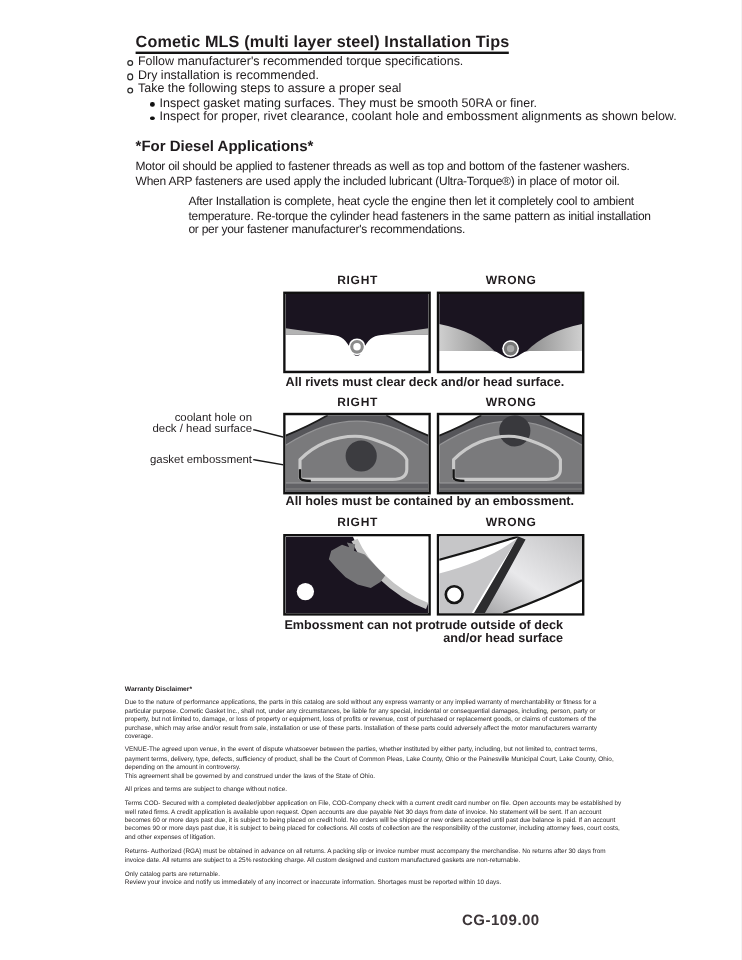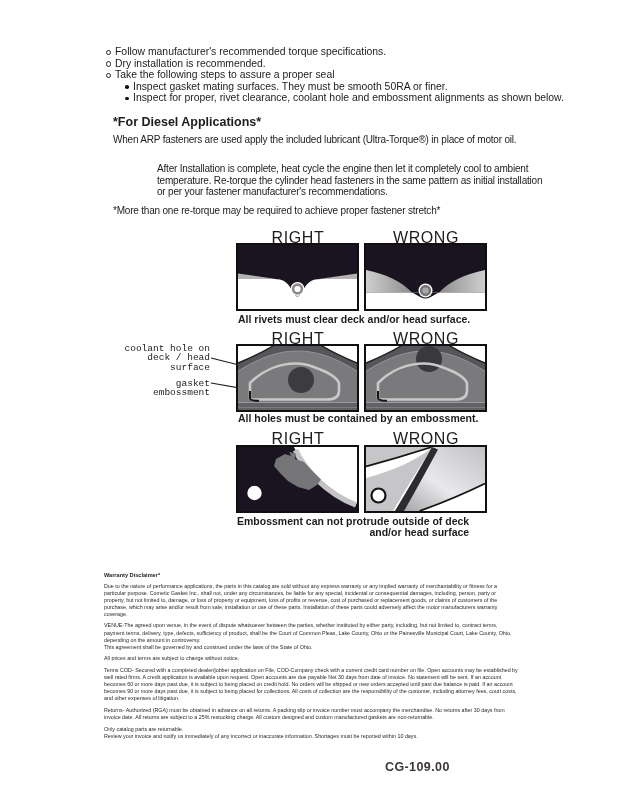--- a/index.html
+++ b/index.html
@@ -22,55 +22,54 @@
   }
   .b-line::before {
     content:""; position:absolute; left:0; top:3.6px; width:3.4px; height:3.4px;
     border:1px solid #2a2a2a; border-radius:50%;
   }
   .b-sub { padding-left:27px; }
   .b-sub::before { left:19px; top:4.2px; width:3.6px; height:3.6px; background:#111; border:none; }
   .h2 { left:113px; top:115px; font-size:12.5px; font-weight:bold; }
   .body-block { line-height:11.5px; font-size:10px; letter-spacing:-0.2px; }
   .body-block div { white-space:nowrap; }
-  .rw-label { font-size:16px; font-weight:normal; letter-spacing:0.6px; transform:translateX(-50%); }
+  .rw-label { font-size:10px; font-weight:bold; letter-spacing:0.6px; transform:translateX(-50%); }
   .panel { width:123px; height:68px; border:2px solid #101010; background:#fff; }
   .panel svg { display:block; }
   .caption { font-size:10.5px; font-weight:bold; line-height:10.5px; white-space:nowrap; }
-  .callout { font-size:9.5px; line-height:9.3px; text-align:right; width:95px;font-family:Liberation Mono, monospace; }
+  .callout { font-size:9.5px; line-height:9.3px; text-align:right; width:95px; }
   .fineblock { left:104px; top:572px; width:414px; }
   .fine-head { font-size:5.6px; font-weight:bold; margin-bottom:4.5px; }
   .fine { font-size:5.35px; line-height:7.1px; margin-bottom:4.5px; white-space:pre-line; color:#2a2628; }
   .pagenum { left:385px; top:760px; font-size:12.5px; color:#3c3538; letter-spacing:0.4px;font-weight:bold; }
 </style>
 </head>
 <body>
 
 <div class="page">
 
+  <div class="abs title">Cometic MLS (multi layer steel) Installation Tips</div>
 
   <div class="abs bullets">
     <div class="b-line">Follow manufacturer's recommended torque specifications.</div>
     <div class="b-line">Dry installation is recommended.</div>
     <div class="b-line">Take the following steps to assure a proper seal</div>
     <div class="b-line b-sub">Inspect gasket mating surfaces.  They must be smooth 50RA or finer.</div>
     <div class="b-line b-sub">Inspect for proper, rivet clearance, coolant hole and embossment alignments as shown below.</div>
   </div>
 
   <div class="abs h2">*For Diesel Applications*</div>
   <div class="abs body-block" style="left:113px; top:134px;">
+    <div>Motor oil should be applied to fastener threads as well as top and bottom of the fastener washers.</div>
     <div>When ARP fasteners are used apply the included lubricant (Ultra-Torque®) in place of motor oil.</div>
   </div>
   <div class="abs body-block" style="left:113px; top:163px;margin-left:44px;">
     <div>After Installation is complete, heat cycle the engine then let it completely cool to ambient</div>
     <div>temperature. Re-torque the cylinder head fasteners in the same pattern as initial installation</div>
     <div>or per your fastener manufacturer's recommendations.</div>
-  </div>
-  <div class="abs body-block" style="left:113px; top:205px;">
-    <div>*More than one re-torque may be required to achieve proper fastener stretch*</div>
   </div>
 
   <div class="abs rw-label" style="left:298px; top:229px;">RIGHT</div>
   <div class="abs rw-label" style="left:426px; top:229px;">WRONG</div>
 
   <div class="abs panel" style="left:236px; top:243px;">
     <svg width="119" height="64" viewBox="0 0 119 64">
       <rect width="119" height="64" fill="#1a1420"></rect>
       <path d="M0,28.5 L38,34 L0,34 Z" fill="#b3b3b3"></path>
       <path d="M119,28.5 L81,34 L119,34 Z" fill="#b3b3b3"></path>

